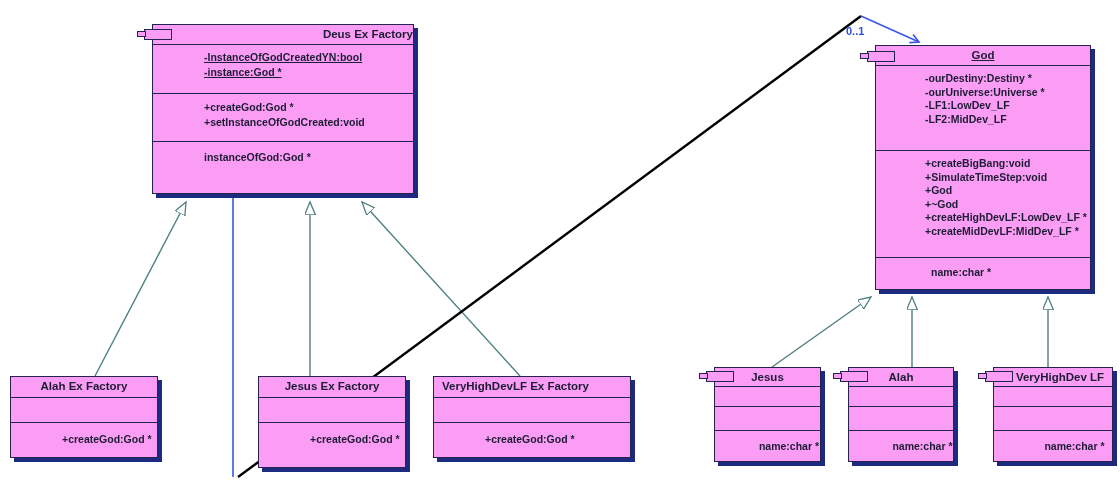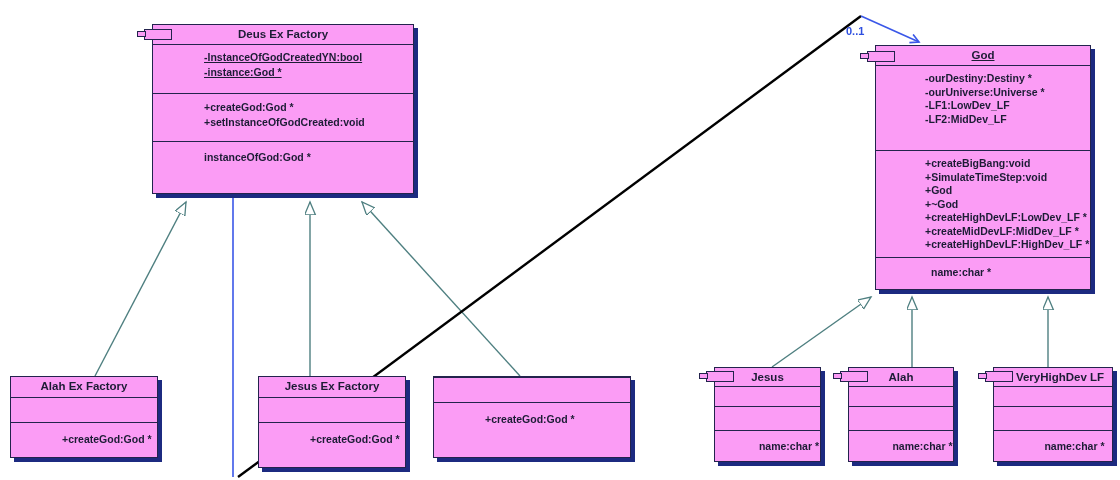--- a/index.html
+++ b/index.html
@@ -85,21 +85,21 @@
     <path class="assoc-black" d="M238,477 L861,16"></path>
     <path class="assoc-blue" d="M861,16 L919,42" marker-end="url(#openHead)"></path>
   </svg>
 
   <span class="mult">0..1</span>
 
   <div class="uml-class" style="left:152px;top:24px;width:262px;height:170px;">
     <span class="cicon" style="top:4px;">
         <span class="tab"></span>
       </span>
-    <div class="hdr" style="height:19px;">Deus Ex Factory</div>
+    <div class="hdr" style="height:19px;text-align:right;">Deus Ex Factory</div>
     <div class="sec" style="height:49px;padding-top:5px;">
       <div class="m static">-InstanceOfGodCreatedYN:bool</div>
       <div class="m static">-instance:God *</div>
     </div>
     <div class="sec" style="height:48px;padding-top:6px;">
       <div class="m">+createGod:God *</div>
       <div class="m">+setInstanceOfGodCreated:void</div>
     </div>
     <div class="sec" style="height:50px;padding-top:8px;">
       <div class="m">instanceOfGod:God *</div>
@@ -117,21 +117,20 @@
       <div class="m tight">-LF1:LowDev_LF</div>
       <div class="m tight">-LF2:MidDev_LF</div>
     </div>
     <div class="sec" style="height:107px;padding-top:6px;">
       <div class="m tight">+createBigBang:void</div>
       <div class="m tight">+SimulateTimeStep:void</div>
       <div class="m tight">+God</div>
       <div class="m tight">+~God</div>
       <div class="m tight">+createHighDevLF:LowDev_LF *</div>
       <div class="m tight">+createMidDevLF:MidDev_LF *</div>
-      <div class="m tight">+createHighDevLF:HighDev_LF *</div>
     </div>
     <div class="sec" style="height:31px;padding-top:8px;">
       <div class="m tight" style="padding-left:12px;">name:char *</div>
     </div>
   </div>
 
   <div class="uml-class" style="left:10px;top:376px;width:148px;height:82px;">
     <div class="hdr" style="height:20px;">Alah Ex Factory</div>
     <div class="sec" style="height:25px;"></div>
     <div class="sec" style="height:34px;padding-top:9px;">
@@ -141,20 +140,21 @@
 
   <div class="uml-class" style="left:258px;top:376px;width:148px;height:92px;">
     <div class="hdr" style="height:20px;">Jesus Ex Factory</div>
     <div class="sec" style="height:25px;"></div>
     <div class="sec" style="height:34px;padding-top:9px;">
       <div class="m">+createGod:God *</div>
     </div>
   </div>
 
   <div class="uml-class" style="left:433px;top:376px;width:198px;height:82px;">
+    <div class="hdr" style="height:20px;text-align:left;padding-left:8px;">VeryHighDevLF Ex Factory</div>
     <div class="sec" style="height:25px;"></div>
     <div class="sec" style="height:34px;padding-top:9px;">
       <div class="m">+createGod:God *</div>
     </div>
   </div>
 
   <div class="uml-class" style="left:714px;top:367px;width:107px;height:95px;">
     <span class="cicon" style="top:3px;">
         <span class="tab"></span>
       </span>

